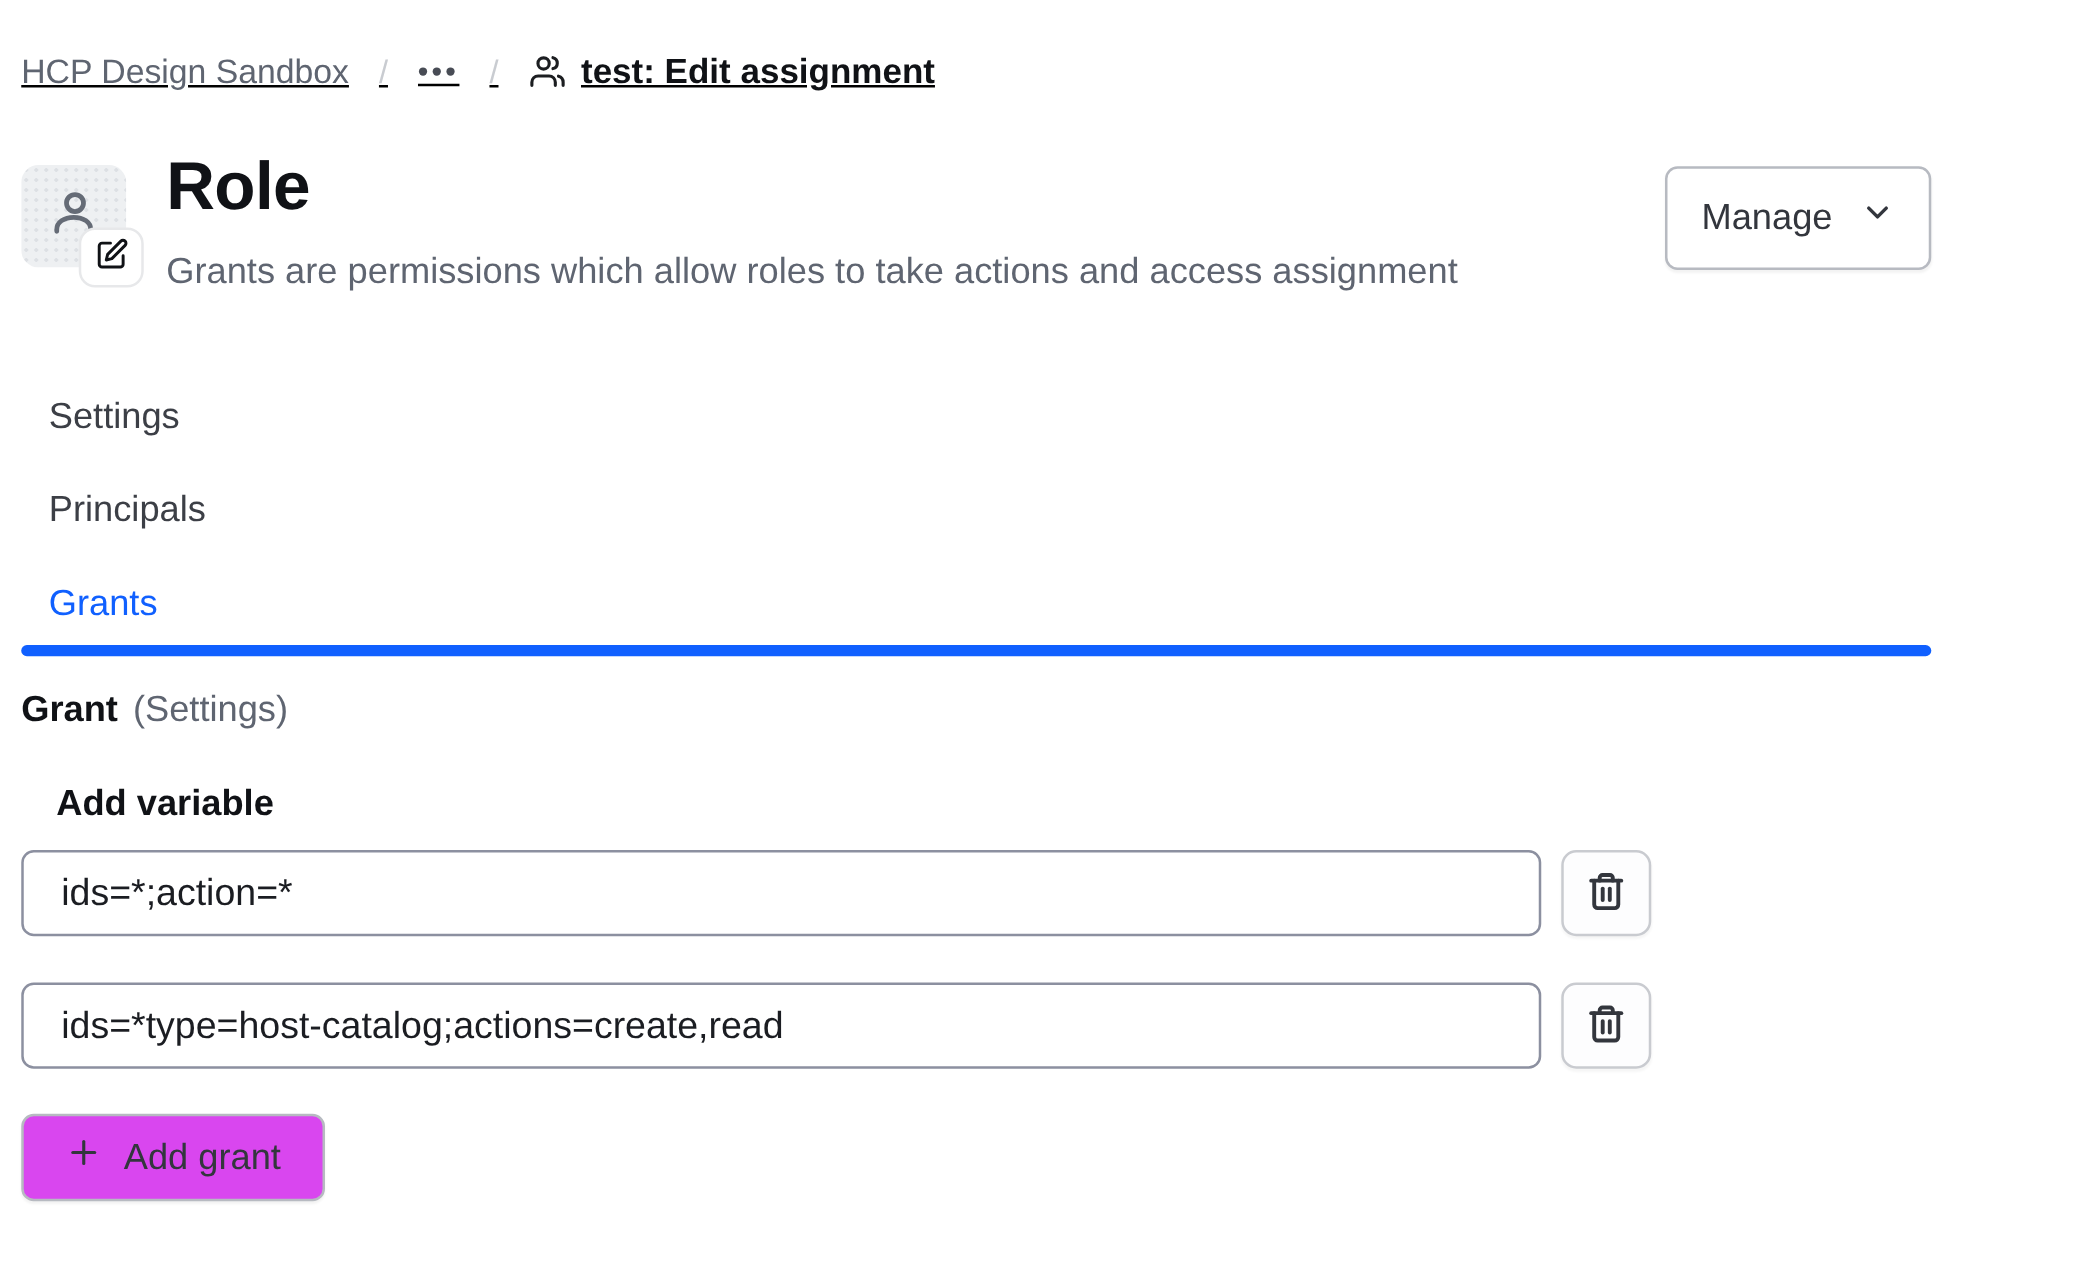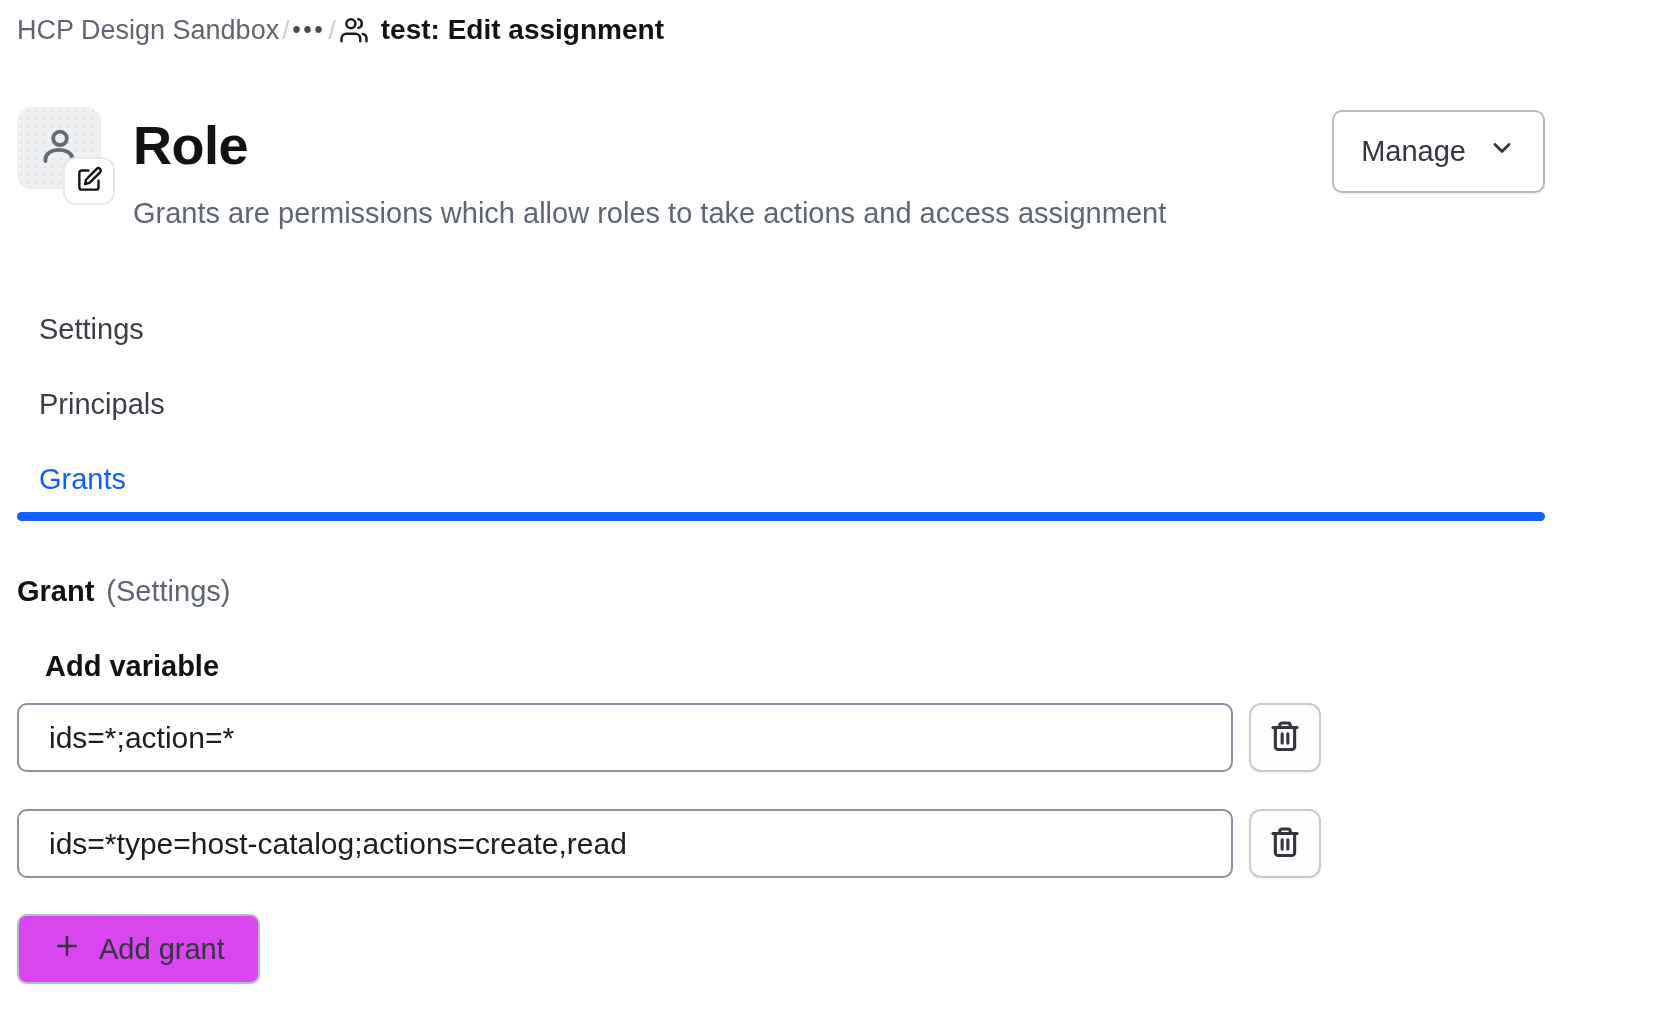--- a/index.html
+++ b/index.html
@@ -18,23 +18,24 @@
   }
   .content {
     width: 1528px;
     margin-left: 17px;
   }
 
   
   .breadcrumb {
     display: flex;
     align-items: center;
-    gap: 3px;
-    padding-top: 12px;
+    gap: 24px;
+    padding-top: 39px;
     height: 36px;
+    text-decoration: underline;
   }
   .crumb-root {
     font-size: 27px;
     color: #5f6571;
   }
   .crumb-sep {
     font-size: 26px;
     color: #c9ccd1;
   }
   .crumb-ellipsis {
@@ -49,23 +50,23 @@
     align-items: center;
     gap: 12px;
     font-size: 28px;
     font-weight: 600;
     color: #101216;
   }
   .crumb-current svg { display: block; }
 
   
   .header {
-    margin-top: 59px;
-    display: flex;
-    align-items: flex-start;
+    margin-top: 36px;
+    display: flex;
+    align-items: center;
   }
   .avatar-wrap {
     position: relative;
     width: 84px;
     height: 82px;
     flex: none;
   }
   .avatar {
     width: 84px;
     height: 82px;
@@ -147,21 +148,21 @@
     left: 0;
     right: 0;
     bottom: -5px;
     height: 9px;
     border-radius: 5px;
     background: #1060ff;
   }
 
   
   .field-label-row {
-    margin-top: 57px;
+    margin-top: 30px;
     display: flex;
     align-items: baseline;
     gap: 12px;
     font-size: 29px;
   }
   .field-label { font-weight: 700; color: #101216; }
   .field-optional { color: #5f6571; }
   .field-helper {
     margin-top: 16px;
     font-size: 29px;

